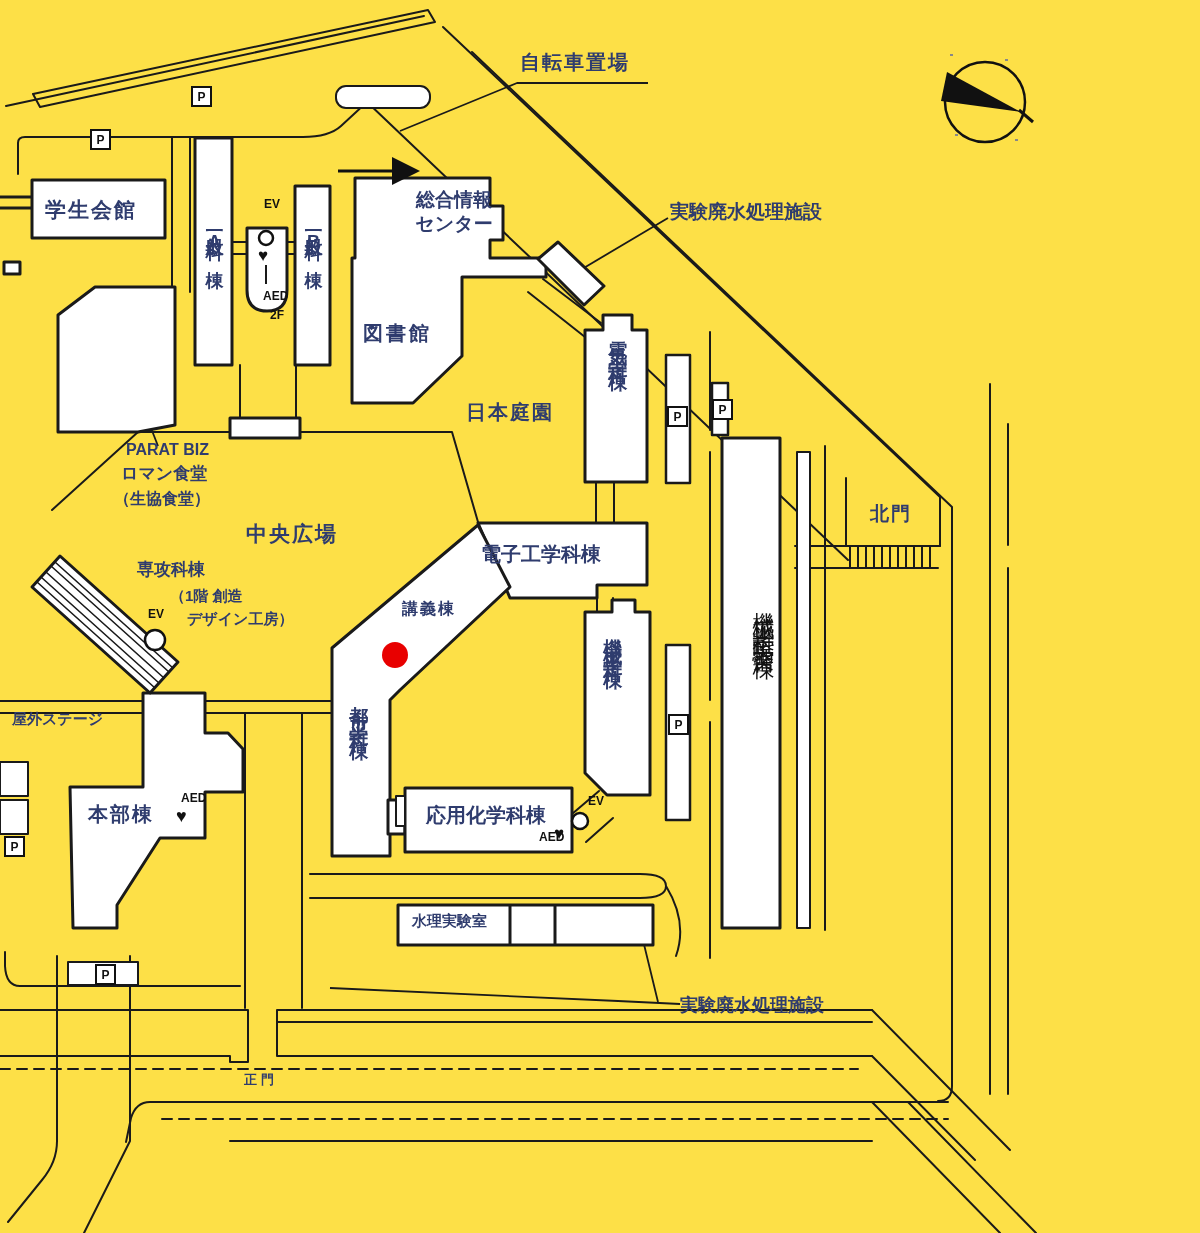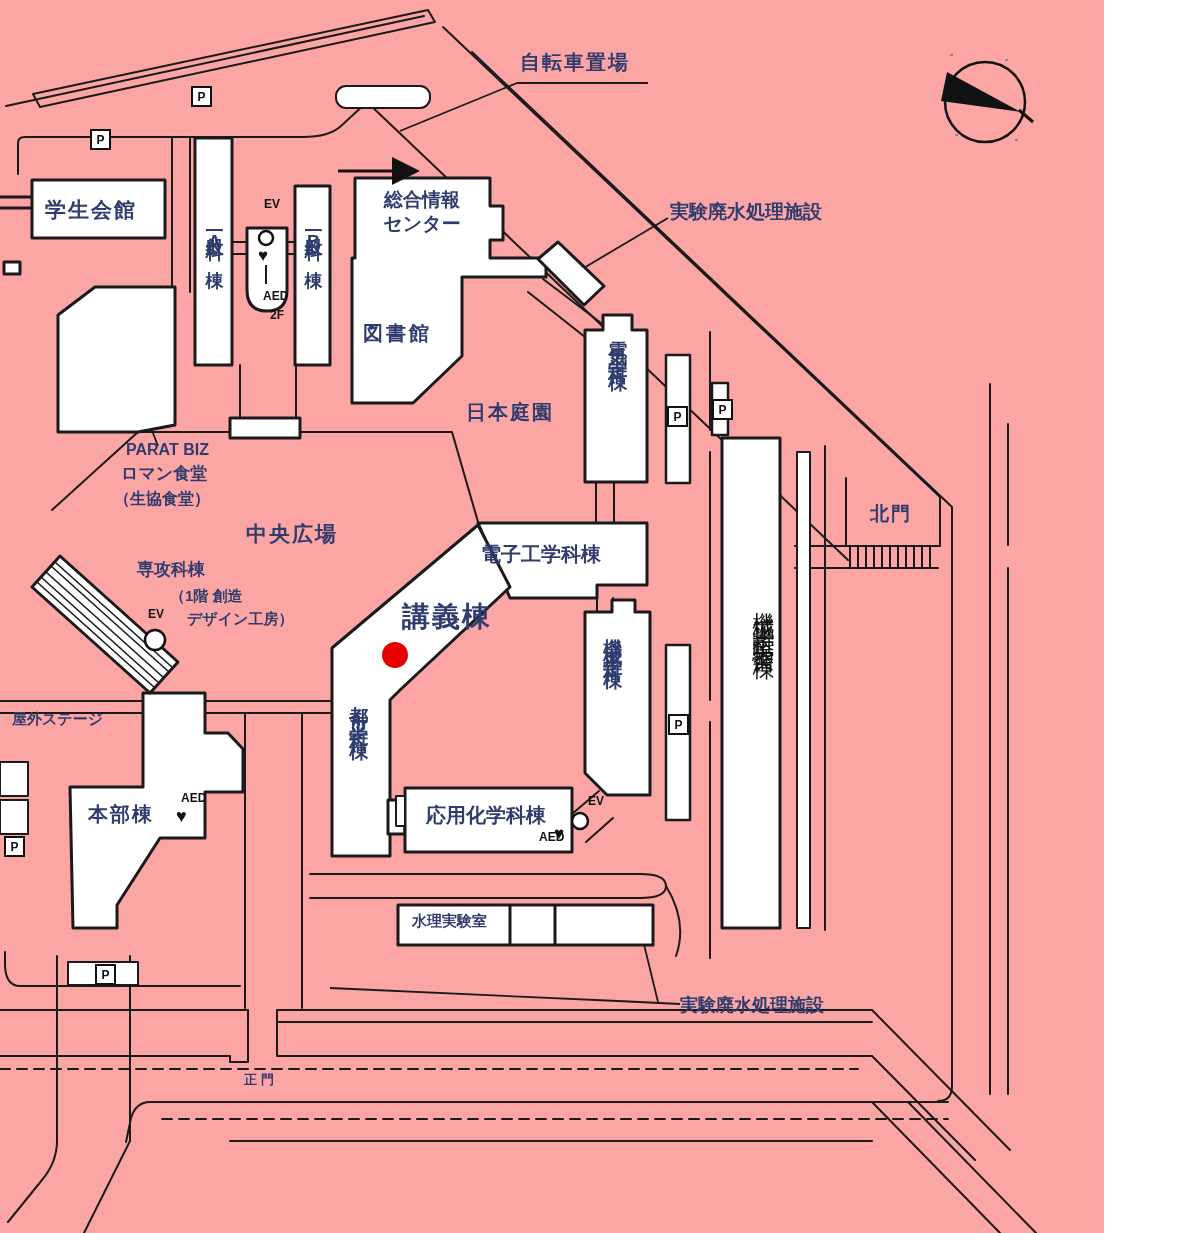--- a/index.html
+++ b/index.html
@@ -1,26 +1,26 @@
 <!DOCTYPE html>
 <html><head>
 <meta charset="utf-8">
 <style>
   html,body{margin:0;padding:0;background:#ffffff;}
-  #stage{position:relative;width:1104px;height:1233px;background:#fca5a5;overflow:hidden;
+  #stage{position:relative;width:1200px;height:1233px;background:#fde047;overflow:hidden;
          font-family:"Liberation Sans","DejaVu Sans",sans-serif;}
   #linework{position:absolute;left:0;top:0;}
   .lbl{position:absolute;color:#2f3c6e;font-weight:600;white-space:nowrap;line-height:1.25;}
   .blk{color:#111111;padding-left:12px;}
   .vert{writing-mode:vertical-rl;text-orientation:upright;}
   .pbox{position:absolute;width:17px;height:17px;border:2px solid #111;background:#fff;
         color:#111;font-size:12px;font-weight:700;display:flex;align-items:center;justify-content:center;}
   .heart{position:absolute;color:#111;font-weight:400;}
   .sm{font-weight:700;}
-  .ctr{text-align:center;}
+  .ctr{text-align:center;padding-left:32px;}
 </style>
 </head>
 <body>
 
 <div id="stage">
 
 <svg id="linework" width="1200" height="1233" viewBox="0 0 1200 1233">
 
   <g fill="none" stroke="#1a1a1a" stroke-width="2" stroke-linejoin="round" stroke-linecap="round">
     <path d="M6,106 L424,16"></path>
@@ -127,21 +127,21 @@
 <div class="lbl vert" style="left:606px;top:326px;font-size:19px;letter-spacing:6px">電気工学科棟</div>
 <div class="lbl" style="left:126px;top:440px;font-size:16px;font-weight:700">PARAT BIZ</div>
 <div class="lbl" style="left:121px;top:463px;font-size:17px">ロマン食堂</div>
 <div class="lbl" style="left:114px;top:489px;font-size:16px">（生協食堂）</div>
 <div class="lbl" style="left:246px;top:521px;font-size:21px;letter-spacing:2px">中央広場</div>
 <div class="lbl" style="left:481px;top:542px;font-size:20px">電子工学科棟</div>
 <div class="lbl" style="left:137px;top:559px;font-size:17px">専攻科棟</div>
 <div class="lbl" style="left:170px;top:587px;font-size:15px">（1階 創造</div>
 <div class="lbl" style="left:187px;top:610px;font-size:15px">デザイン工房）</div>
 <div class="lbl blk sm" style="left:136px;top:607px;font-size:12px">EV</div>
-<div class="lbl" style="left:402px;top:599px;font-size:28px;letter-spacing:2px">講義棟</div>
+<div class="lbl" style="left:402px;top:599px;font-size:16px;letter-spacing:2px">講義棟</div>
 <div class="lbl" style="left:870px;top:502px;font-size:19px;letter-spacing:2px">北門</div>
 <div class="lbl blk vert" style="left:738px;top:595px;font-size:22px;letter-spacing:5px;font-weight:500">機械工学科実験実習棟</div>
 <div class="lbl" style="left:12px;top:710px;font-size:15px">屋外ステージ</div>
 <div class="lbl" style="left:88px;top:802px;font-size:20px;letter-spacing:2px">本部棟</div>
 <div class="lbl blk sm" style="left:169px;top:791px;font-size:12px">AED</div>
 <div class="heart" style="left:176px;top:806px;font-size:18px">♥</div>
 <div class="lbl vert" style="left:347px;top:690px;font-size:19px;letter-spacing:7px">都市工学科棟</div>
 <div class="lbl vert" style="left:601px;top:624px;font-size:19px;letter-spacing:6px">機械工学科棟</div>
 <div class="lbl" style="left:426px;top:803px;font-size:20px">応用化学科棟</div>
 <div class="lbl blk sm" style="left:576px;top:794px;font-size:12px">EV</div>

